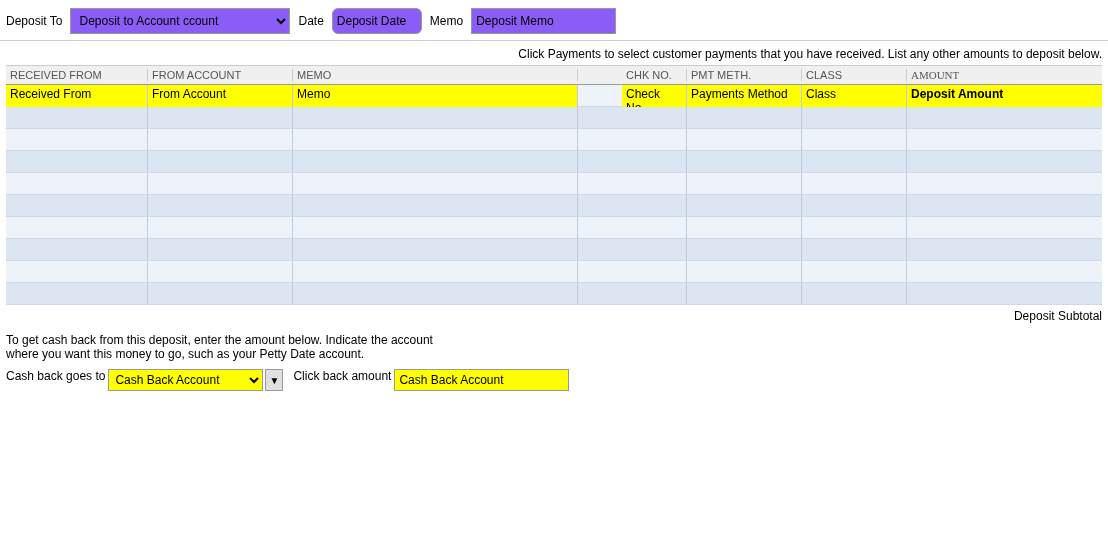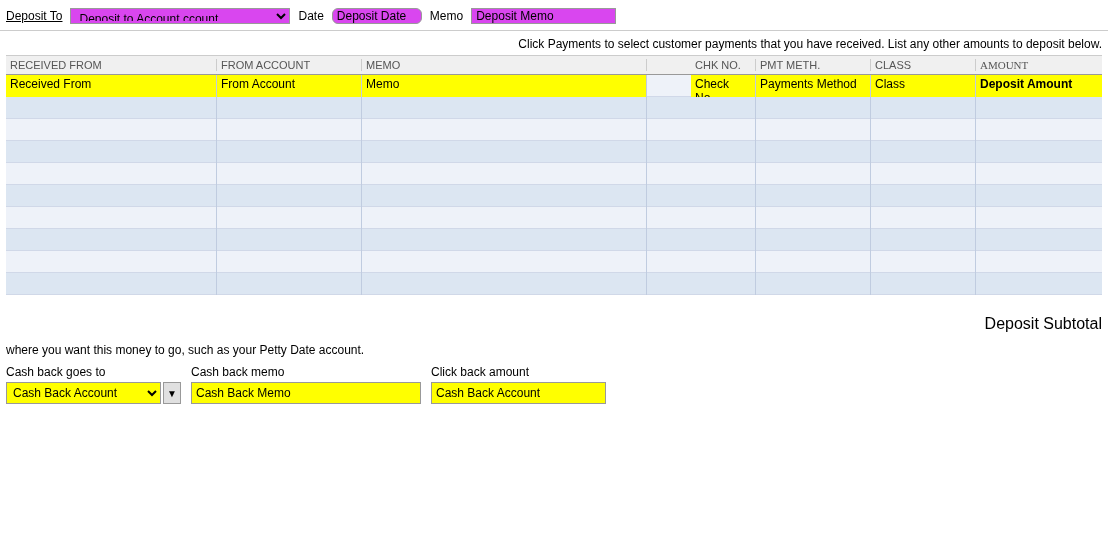--- a/index.html
+++ b/index.html
@@ -16,35 +16,34 @@
     .top-bar {
       display: flex;
       align-items: center;
       padding: 8px 6px 6px 6px;
       gap: 8px;
       border-bottom: 1px solid #ccc;
     }
 
     .top-bar label {
       font-size: 12px;
-      text-decoration: underline;
     }
 
     .deposit-to-select {
       width: 220px;
       height: 22px;
       border: 1px solid #999;
       font-size: 12px;
       background: #fff;
     }
 
     .highlighted-input {
-      background: #d946ef;
-      border: 1px solid #999;
-      height: 16px;
+      background: #8b5cf6;
+      border: 1px solid #999;
+      height: 26px;
       font-size: 12px;
       padding: 2px 4px;
     }
 
     .deposit-date-input {
       width: 90px;
       border-radius: 6px;
     }
 
     .deposit-memo-input {
@@ -76,21 +75,21 @@
       padding: 0 4px;
       border-right: 1px solid #ccc;
     }
 
     .col-header:last-child {
       border-right: none;
       font-family: Liberation Serif, serif;
     }
 
     
-    .col-received { width: 211px; }
+    .col-received { width: 142px; }
     .col-from-account { width: 145px; }
     .col-memo { width: 285px; }
     .col-chkno { width: 65px; margin-left: 44px; }
     .col-pmt-meth { width: 115px; }
     .col-class { width: 105px; }
     .col-amount { width: 145px; flex: 1; }
 
     .data-row {
       display: flex;
       border-bottom: 1px solid #d0d8e8;
@@ -117,42 +116,41 @@
 
     .data-cell:last-child {
       border-right: none;
       font-weight: bold;
     }
 
     .subtotal-row {
       display: flex;
       justify-content: flex-end;
       padding: 4px 6px;
-      font-size: 16px;
-      margin-top: 16px;
+      font-size: 12px;
     }
 
     .bottom-section {
       padding: 6px 6px 4px 6px;
     }
 
     .bottom-text {
       font-size: 12px;
       margin-bottom: 8px;
     }
 
     .cash-back-row {
       display: flex;
       align-items: flex-start;
       gap: 10px;
     }
 
     .cash-back-group {
       display: flex;
-      flex-direction: column;
+      flex-direction: row;
       gap: 3px;
     }
 
     .cash-back-label {
       font-size: 12px;
     }
 
     .cash-back-select-wrapper {
       display: flex;
       align-items: center;
@@ -341,37 +339,34 @@
     <div class="data-cell col-amount"></div>
   </div>
 </div>
 
 <div class="subtotal-row">
   <span>Deposit Subtotal</span>
 </div>
 
 <div class="bottom-section">
   <div class="bottom-text">
+    <div>To get cash back from this deposit, enter the amount below.  Indicate the account</div>
     <div>where you want this money to go, such as your Petty Date account.</div>
   </div>
   <div class="cash-back-row">
 
     <div class="cash-back-group">
       <span class="cash-back-label">Cash back goes to</span>
       <div class="cash-back-select-wrapper">
         <select class="cash-back-select">
           <option>Cash Back Account</option>
         </select>
         <div class="dropdown-arrow">▼</div>
       </div>
     </div>
 
-    <div class="cash-back-group">
-      <span class="cash-back-label">Cash back memo</span>
-      <input type="text" class="cash-back-memo-input" value="Cash Back Memo" style="">
-    </div>
 
     <div class="cash-back-group">
       <span class="cash-back-label">Click back amount</span>
       <input type="text" class="cash-back-amount-input" value="Cash Back Account" style="">
     </div>
   </div>
 </div>
 
 </body></html>

